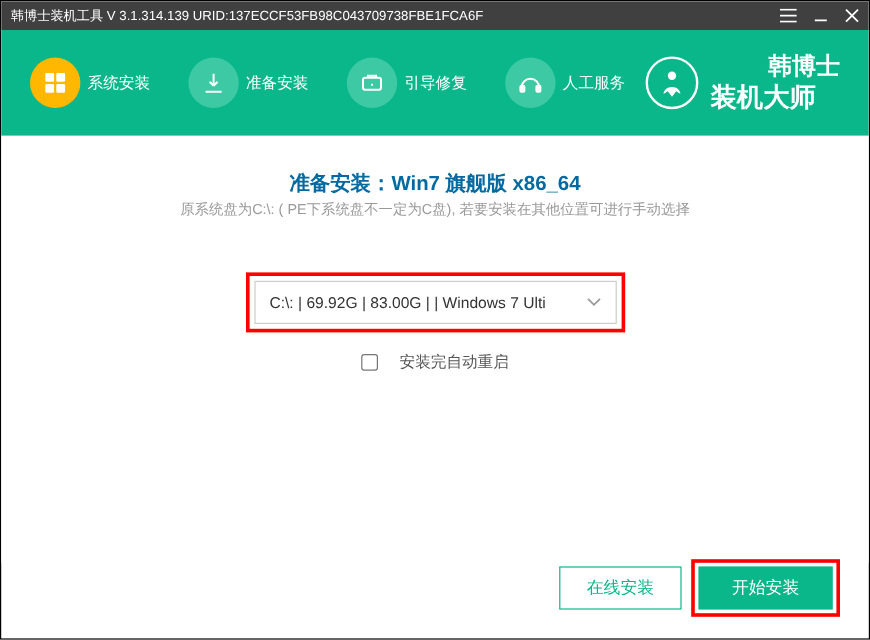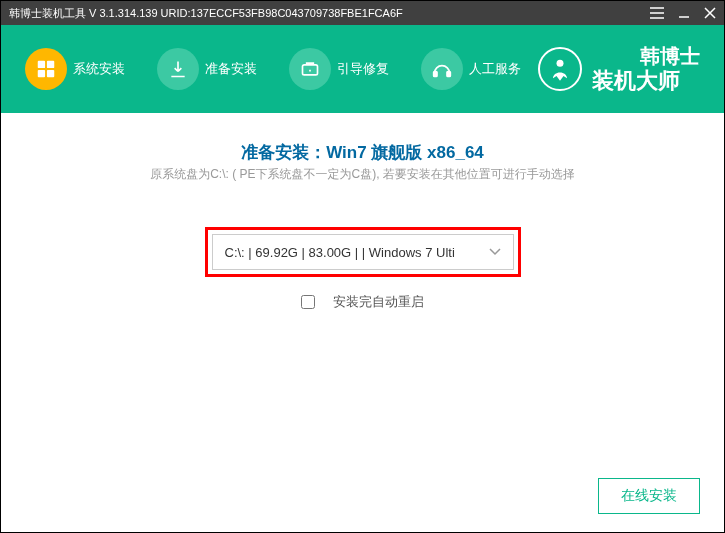--- a/index.html
+++ b/index.html
@@ -134,13 +134,16 @@
   </div>
   
   <div class="checkbox-row">
     <input type="checkbox" style="">
     <span>安装完自动重启</span>
   </div>
 </div>
 
 <div class="footer">
   <div class="btn btn-outline">在线安装</div>
+  <div class="btn-primary-wrap">
+    <div class="btn btn-primary">开始安装</div>
+  </div>
 </div>
 
 </body></html>

